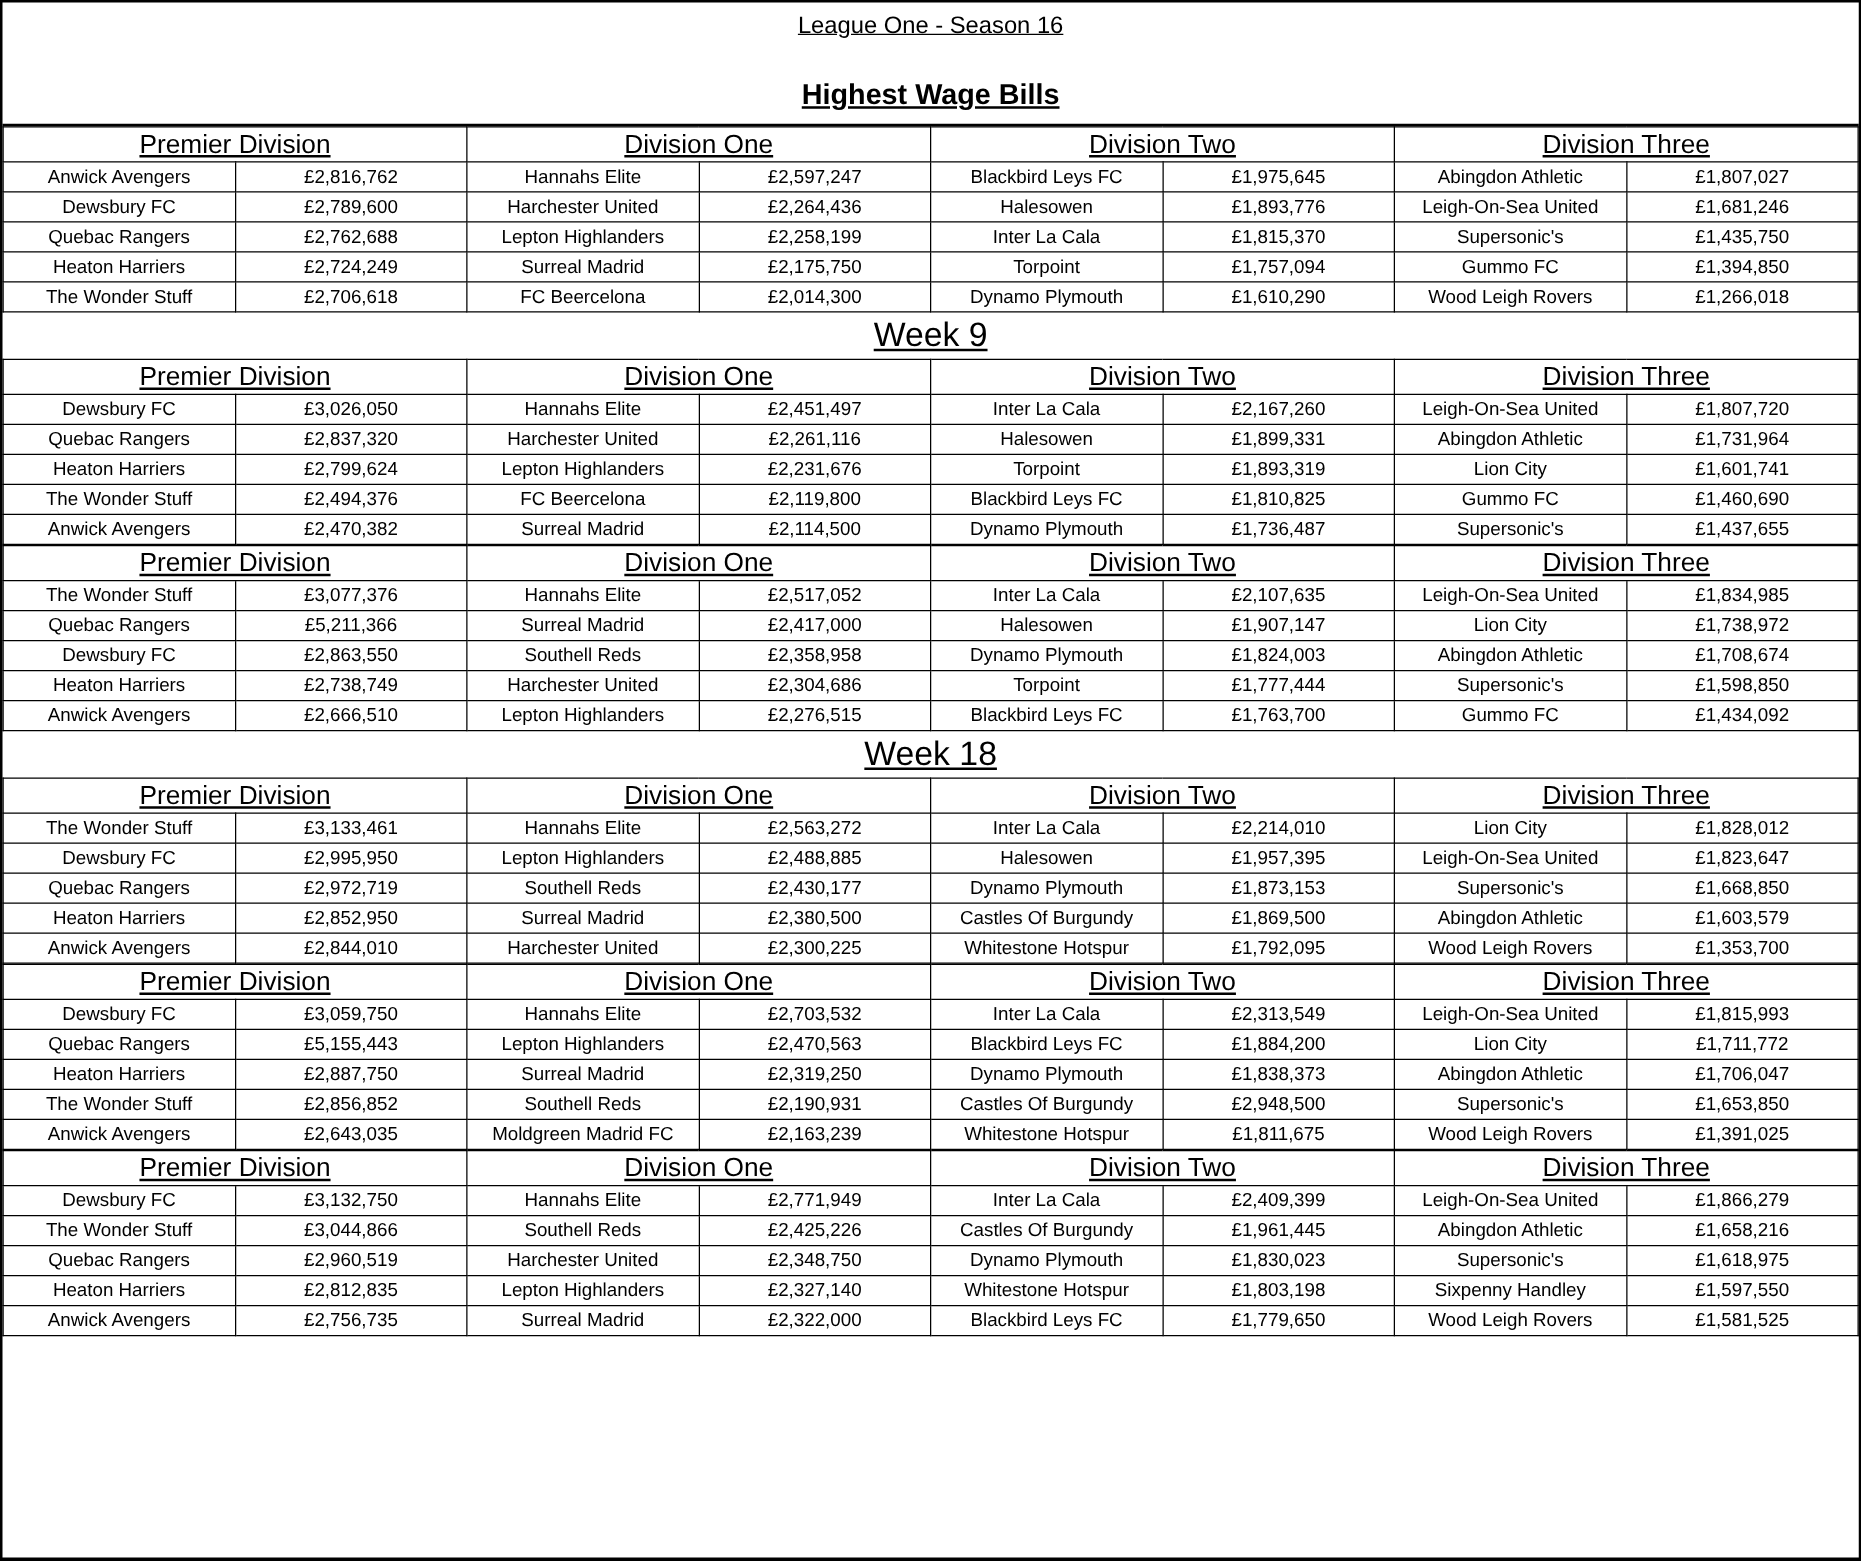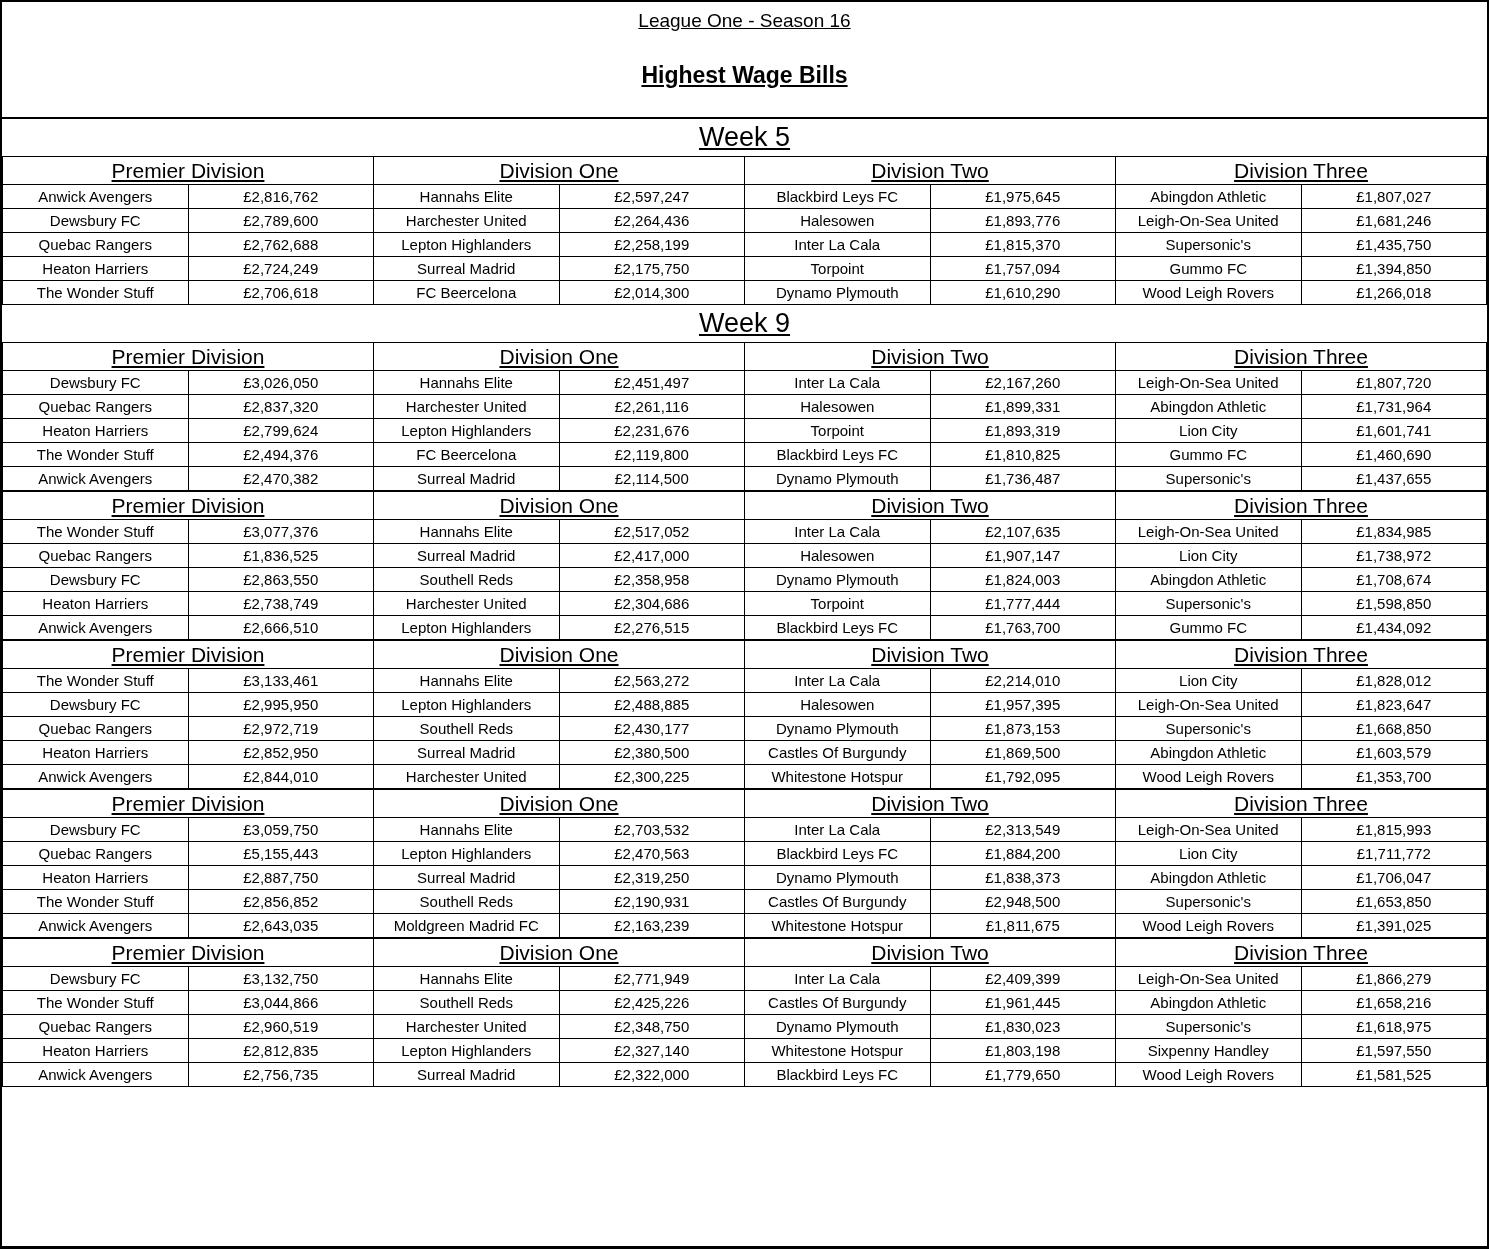--- a/index.html
+++ b/index.html
@@ -7,21 +7,21 @@
   body { font-family: "Liberation Sans", sans-serif; color: #000; }
   .page {
     width: 1489px;
     min-height: 1249px;
     margin: 0 auto;
     background: #fff;
     border: 2px solid #000;
     border-bottom-width: 3px;
   }
   .title-block {
-    height: 117px;
+    height: 99px;
     border-bottom: 2px solid #000;
     text-align: center;
   }
   .doc-title {
     display: inline-block;
     margin-top: 8px;
     font-size: 19px;
     font-weight: normal;
     text-decoration: underline;
   }
@@ -69,21 +69,20 @@
   <div class="title-block">
     <div>
       <span class="doc-title">League One - Season 16</span>
     </div>
     <div class="doc-subtitle-wrap">
       <span class="doc-subtitle">Highest Wage Bills</span>
     </div>
   </div>
   <div id="weeks-container">
       <section>
-        <div class="week-title">Week 5</div>
         <table class="week-table">
           <thead>
             <tr>
               <th colspan="2"><span>Premier Division</span></th>
               <th colspan="2"><span>Division One</span></th>
               <th colspan="2"><span>Division Two</span></th>
               <th colspan="2"><span>Division Three</span></th>
             </tr>
           </thead>
           <tbody>
@@ -221,21 +220,21 @@
               <td>£3,077,376</td>
               <td>Hannahs Elite</td>
               <td>£2,517,052</td>
               <td>Inter La Cala</td>
               <td>£2,107,635</td>
               <td>Leigh-On-Sea United</td>
               <td>£1,834,985</td>
             </tr>
             <tr>
               <td>Quebac Rangers</td>
-              <td>£1,836,525</td>
+              <td>£5,211,366</td>
               <td>Surreal Madrid</td>
               <td>£2,417,000</td>
               <td>Halesowen</td>
               <td>£1,907,147</td>
               <td>Lion City</td>
               <td>£1,738,972</td>
             </tr>
             <tr>
               <td>Dewsbury FC</td>
               <td>£2,863,550</td>
@@ -263,20 +262,21 @@
               <td>£2,276,515</td>
               <td>Blackbird Leys FC</td>
               <td>£1,763,700</td>
               <td>Gummo FC</td>
               <td>£1,434,092</td>
             </tr>
           </tbody>
         </table>
       </section>
       <section>
+        <div class="week-title">Week 18</div>
         <table class="week-table">
           <thead>
             <tr>
               <th colspan="2"><span>Premier Division</span></th>
               <th colspan="2"><span>Division One</span></th>
               <th colspan="2"><span>Division Two</span></th>
               <th colspan="2"><span>Division Three</span></th>
             </tr>
           </thead>
           <tbody>

